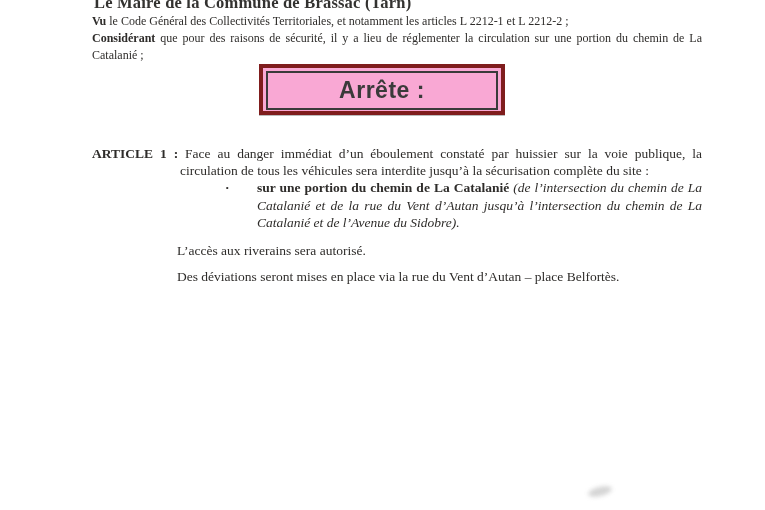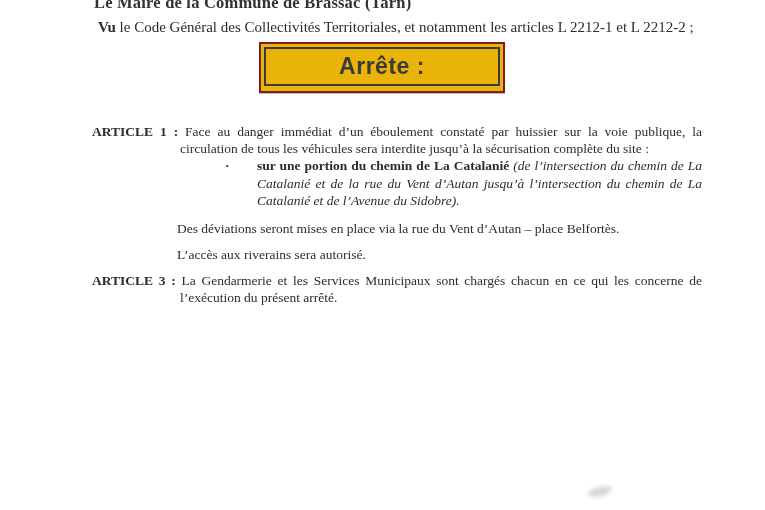--- a/index.html
+++ b/index.html
@@ -26,39 +26,39 @@
   .doc-title {
     font-weight: bold;
     font-size: 16.5px;
     line-height: 20px;
     letter-spacing: 0.2px;
     margin: -7px 0 0 2px;
     color: #333230;
     white-space: nowrap;
   }
   p.recital {
-    font-size: 15px;
+    font-size: 12px;
     line-height: 17px;
     text-align: justify;
-    margin: 6px;
+    margin: 0;
   }
   .lead { font-weight: bold; }
   .p1 { margin-top: 24px; margin-bottom: 8px; }
   .p2 { margin-bottom: 7px; }
   .p3 { margin-bottom: 7px; }
   .p4 { margin-bottom: 9px; }
 
   .decree-box {
     box-sizing: border-box;
     width: 246px;
     height: 51px;
     margin-left: 167px;
     margin-bottom: 30px;
-    border: 2px solid #7f1d1d;
-    background: #eab308;
+    border: 4px solid #7f1d1d;
+    background: #f9a8d4;
     box-shadow: 0 1px 0 rgba(60,60,60,0.35);
   }
   .decree-box-inner {
     box-sizing: border-box;
     margin: 3px;
     height: 39px;
     border: 2px solid #3a3a3a;
     text-align: center;
   }
   .decree-text {
@@ -126,36 +126,36 @@
 
 <div class="page">
   <div class="content">
 
     <div class="doc-title">Le Maire de la Commune de Brassac (Tarn)</div>
 
     <p class="recital p1"><span class="lead">Vu</span> <span>le Code Général des Collectivités Territoriales, et notamment les articles L 2212-1 et L 2212-2 ;</span></p>
 
 
 
+    <p class="recital p4"><span class="lead">Considérant</span> <span>que pour des raisons de sécurité, il y a lieu de réglementer la circulation sur une portion du chemin de La Catalanié ;</span></p>
 
     <div class="decree-box">
       <div class="decree-box-inner">
         <span class="decree-text">Arrête :</span>
       </div>
     </div>
 
     <p class="article art1"><span class="article-label">ARTICLE 1 :</span> <span>Face au danger immédiat d’un éboulement constaté par huissier sur la voie publique, la circulation de tous les véhicules sera interdite jusqu’à la sécurisation complète du site :</span></p>
 
     <div class="bullet-item">
       <span class="bullet-marker">·</span>
       <span class="bullet-bold">sur une portion du chemin de La Catalanié</span> <span class="bullet-italic">(de l’intersection du chemin de La Catalanié et de la rue du Vent d’Autan jusqu’à l’intersection du chemin de La Catalanié et de l’Avenue du Sidobre).</span>
     </div>
 
+    <p class="note note1">L’accès aux riverains sera autorisé.</p>
+
     <p class="note note2">Des déviations seront mises en place via la rue du Vent d’Autan – place Belfortès.</p>
 
-    <p class="note note1">L’accès aux riverains sera autorisé.</p>
 
-
-    <p class="article art3"><span class="article-label">ARTICLE 3 :</span> <span>La Gendarmerie et les Services Municipaux sont chargés chacun en ce qui les concerne de l’exécution du présent arrêté.</span></p>
 
   </div>
   <div class="scan-artifact"></div>
 </div>
 
 </body></html>

